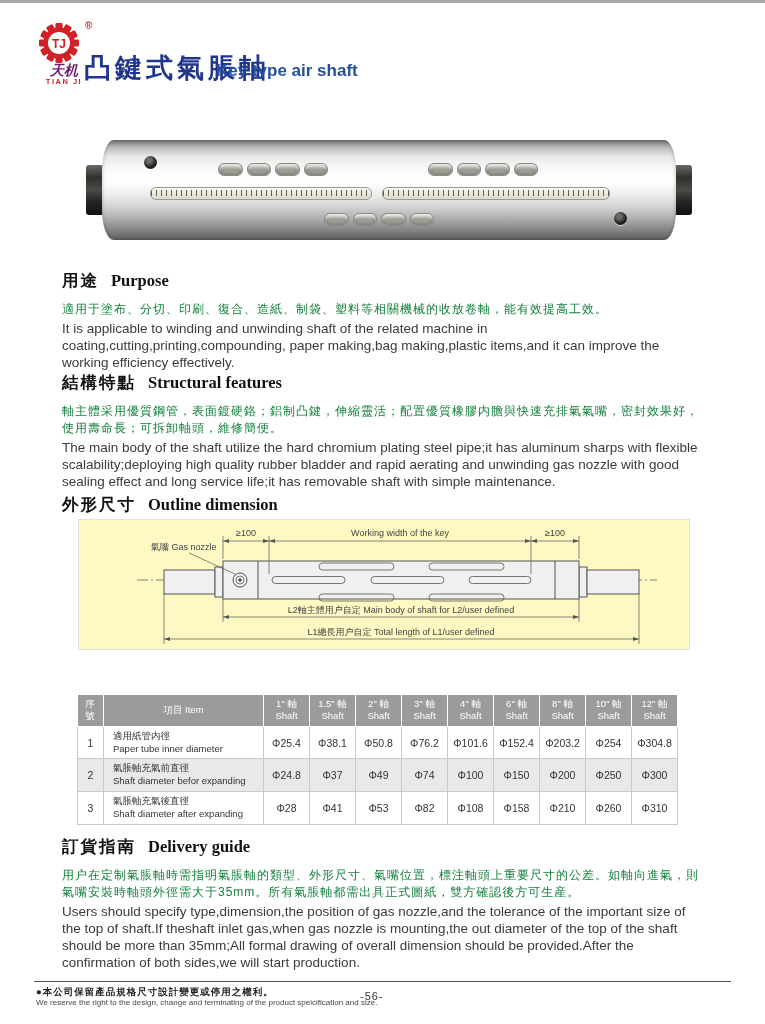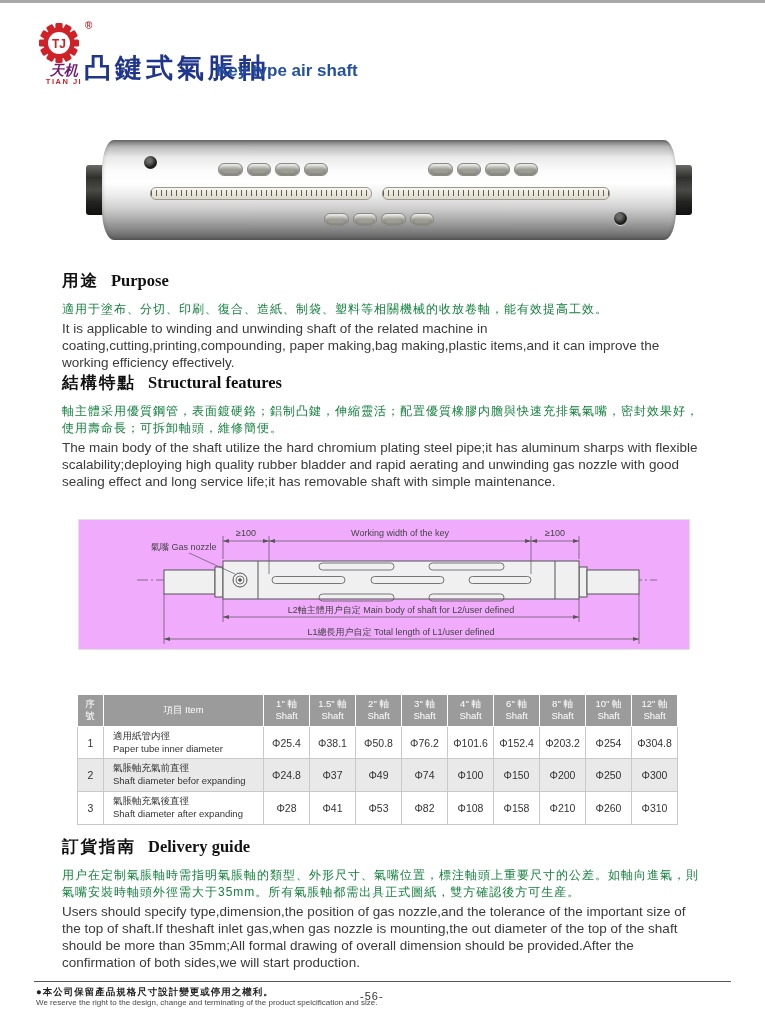--- a/index.html
+++ b/index.html
@@ -47,21 +47,21 @@
   
   .section { position:absolute; left:62px; width:640px; }
   .heading { display:flex; align-items:baseline; gap:12px; color:#111;font-family:Liberation Serif, serif; }
   .heading .zh { font-size:16.5px; font-weight:bold; letter-spacing:2px; }
   .heading .en { font-size:16.5px; font-weight:bold; }
   .body-zh { margin-top:9px; font-size:12px; line-height:1.42; letter-spacing:1px; color:#15803d; }
   .body-en { margin-top:3px; font-size:13.5px; line-height:1.25; color:#3a3a3a; }
 
   
   .diagram-panel { position:absolute; left:16px; top:25px; width:612px; height:131px;
-                   background:#f0abfc; border:1px solid #e2e2e2; }
+                   background:#fef9c3; border:1px solid #e2e2e2; }
 
   
   .param-table { position:absolute; left:15px; top:32px; border-collapse:collapse; table-layout:fixed; width:600px; }
   .param-table th { background:#9b9b9b; color:#fff; font-weight:normal; border:1.5px solid #fff;
                     font-size:9.5px; line-height:1.3; padding:3px 0; text-align:center; vertical-align:middle; }
   .param-table td { border:1px solid #c9c9c9; font-size:10.5px; color:#333; text-align:center;
                     padding:3px 0; height:27px; vertical-align:middle; background:#fff; }
   .param-table tr.alt td { background:#e9e9e9; }
   .param-table td.item { text-align:left; padding-left:9px; font-size:9.5px; line-height:1.35; color:#333; }
   .param-table th.no div { width:13px; margin:0 auto; word-break:break-all; letter-spacing:1px; }
@@ -154,20 +154,24 @@
   <div class="section" style="top:372px;">
     <div class="heading">
       <span class="zh">結構特點</span>
       <span class="en">Structural features</span>
     </div>
     <div class="body-zh">軸主體采用優質鋼管，表面鍍硬鉻；鋁制凸鍵，伸縮靈活；配置優質橡膠内膽與快速充排氣氣嘴，密封效果好，使用壽命長；可拆卸軸頭，維修簡便。</div>
     <div class="body-en">The main body of the shaft utilize the hard chromium plating steel pipe;it has aluminum sharps with flexible scalability;deploying high quality rubber bladder and rapid aerating and unwinding gas nozzle with good sealing effect and long service life;it has removable shaft with simple maintenance.</div>
   </div>
 
   <div class="section" style="top:494px; height:165px;">
+    <div class="heading">
+      <span class="zh">外形尺寸</span>
+      <span class="en">Outline dimension</span>
+    </div>
     <div class="diagram-panel">
       <svg width="610" height="129" viewBox="0 0 610 129">
         <g stroke="#555" stroke-width="1" fill="none">
 
           <line x1="58" y1="60" x2="578" y2="60" stroke-dasharray="11 3 2 3" stroke-width="0.7"></line>
 
           <rect x="85" y="50" width="51" height="24" fill="#f0f0f0"></rect>
           <rect x="136" y="47" width="8" height="30" fill="#f0f0f0"></rect>
           <rect x="500" y="47" width="8" height="30" fill="#f0f0f0"></rect>
           <rect x="508" y="50" width="52" height="24" fill="#f0f0f0"></rect>

